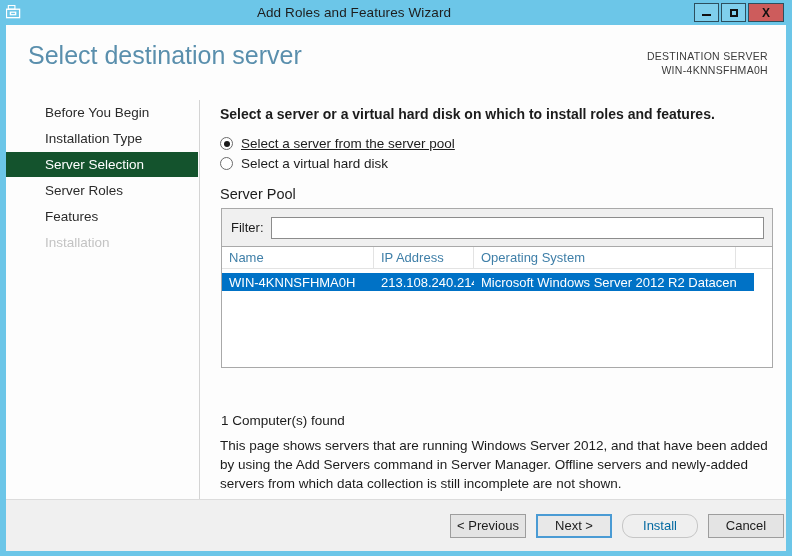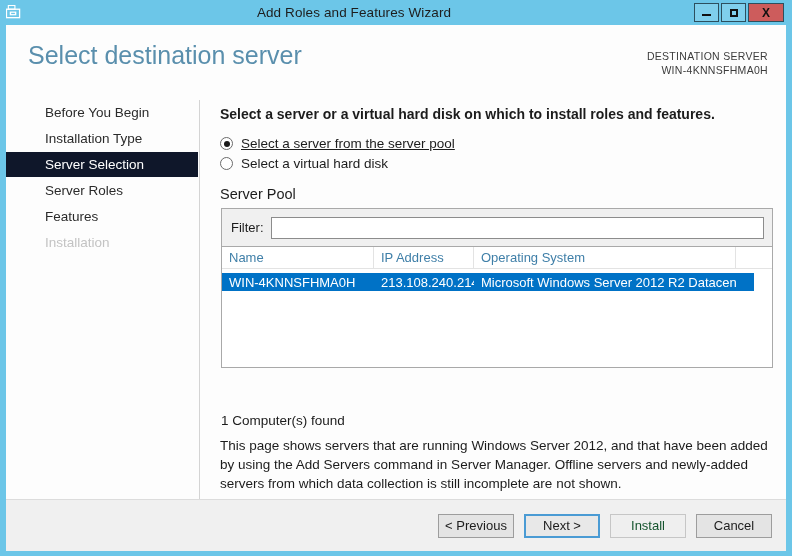--- a/index.html
+++ b/index.html
@@ -134,21 +134,21 @@
     height: 25px;
     display: flex;
     align-items: center;
     padding-left: 39px;
     font-size: 13.5px;
     color: #2b2b2b;
     box-sizing: border-box;
     margin-bottom: 1px;
   }
   .nav-item.active {
-    background: #0f172a;
+    background: #14532d;
     color: #ffffff;
     margin-right: 1px;
   }
   .nav-item.disabled {
     color: #c3c3c3;
   }
 
   
   .content {
     position: absolute;
@@ -312,21 +312,21 @@
   .footer {
     position: absolute;
     left: 0; right: 0;
     bottom: 0;
     height: 52px;
     background: #f0f0f0;
     border-top: 1px solid #dcdcdc;
     display: flex;
     align-items: center;
     justify-content: flex-end;
-    padding-right: 14px;
+    padding-right: 2px;
     gap: 10px;
     box-sizing: border-box;
   }
   .btn {
     width: 76px;
     height: 24px;
     background: #e4e4e4;
     border: 1px solid #9d9d9d;
     font-size: 13px;
     color: #1c1c1c;
@@ -335,23 +335,24 @@
     display: flex;
     align-items: center;
     justify-content: center;
     cursor: default;
   }
   .btn.focus {
     border: 2px solid #4a9bd4;
     background: #e8e8e8;
   }
   .btn.disabled {
-    color: #14532d;
+    color: #0369a1;
     background: #efefef;
     border-color: #c6c6c6;
+    border-radius: 11px;
   }
 </style>
 </head>
 <body>
 
 <div class="window">
 
   <div class="titlebar">
     <div class="titlebar-icon">
       <svg width="15" height="15" viewBox="0 0 16 16">

